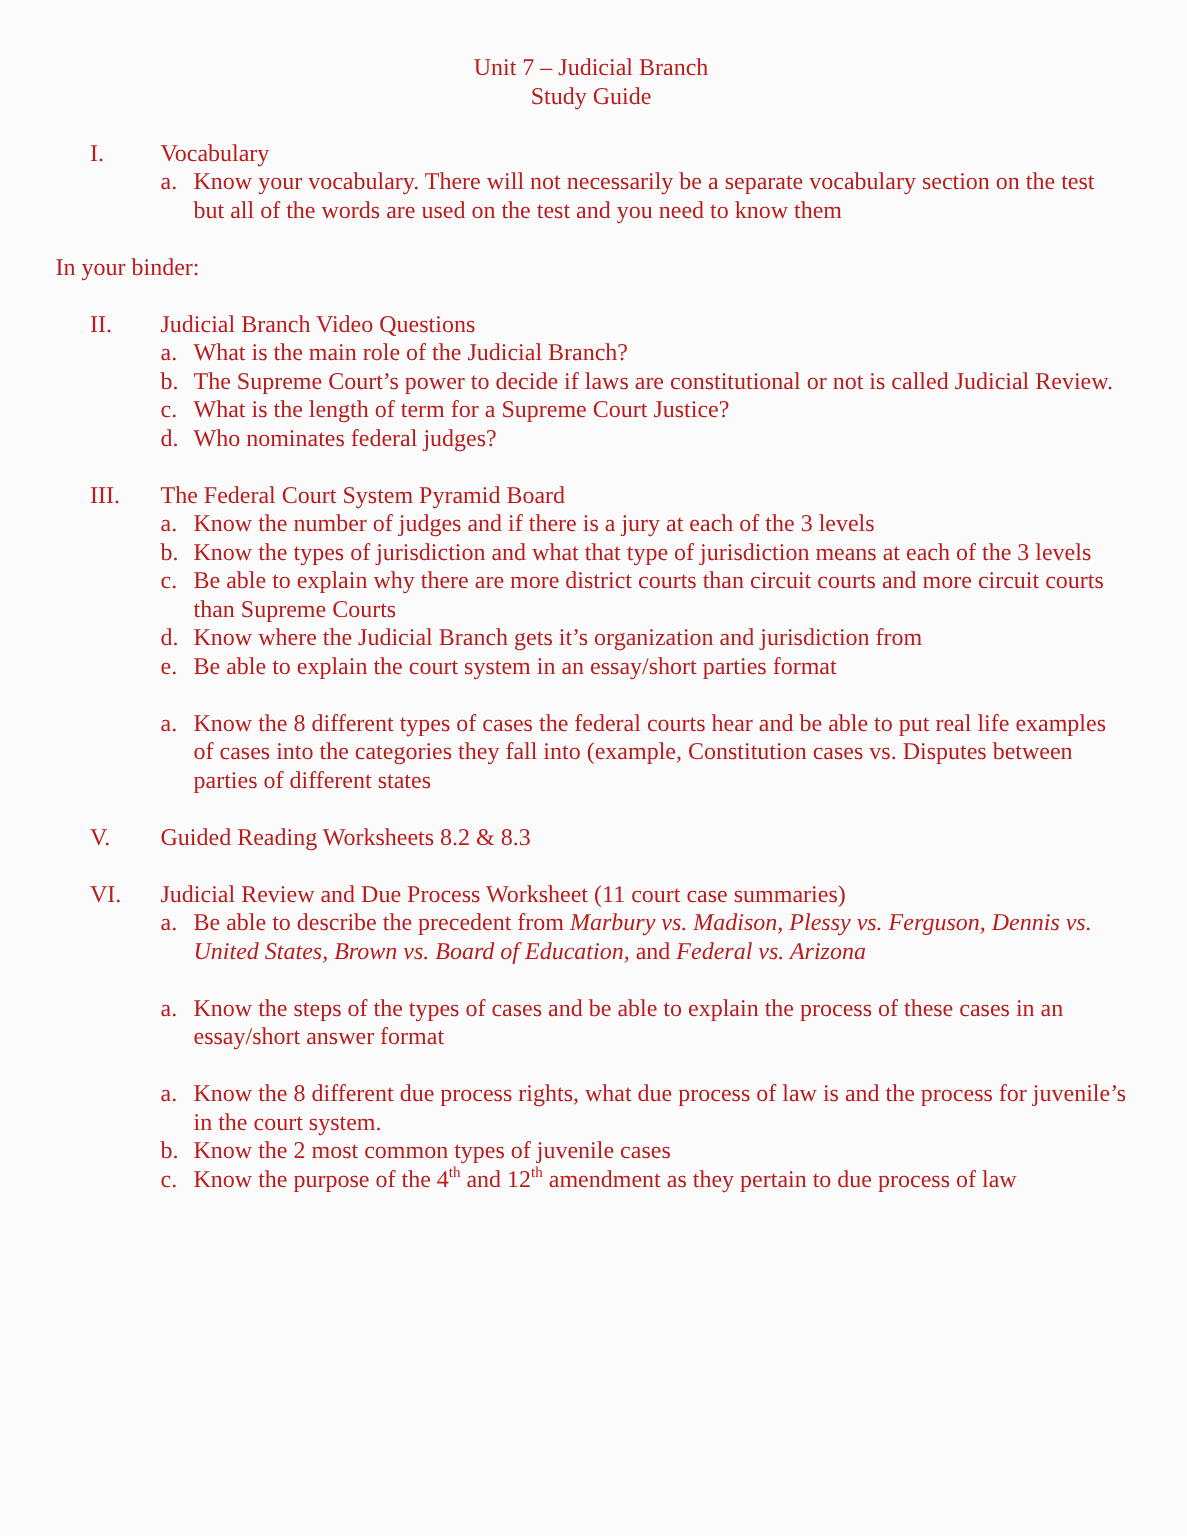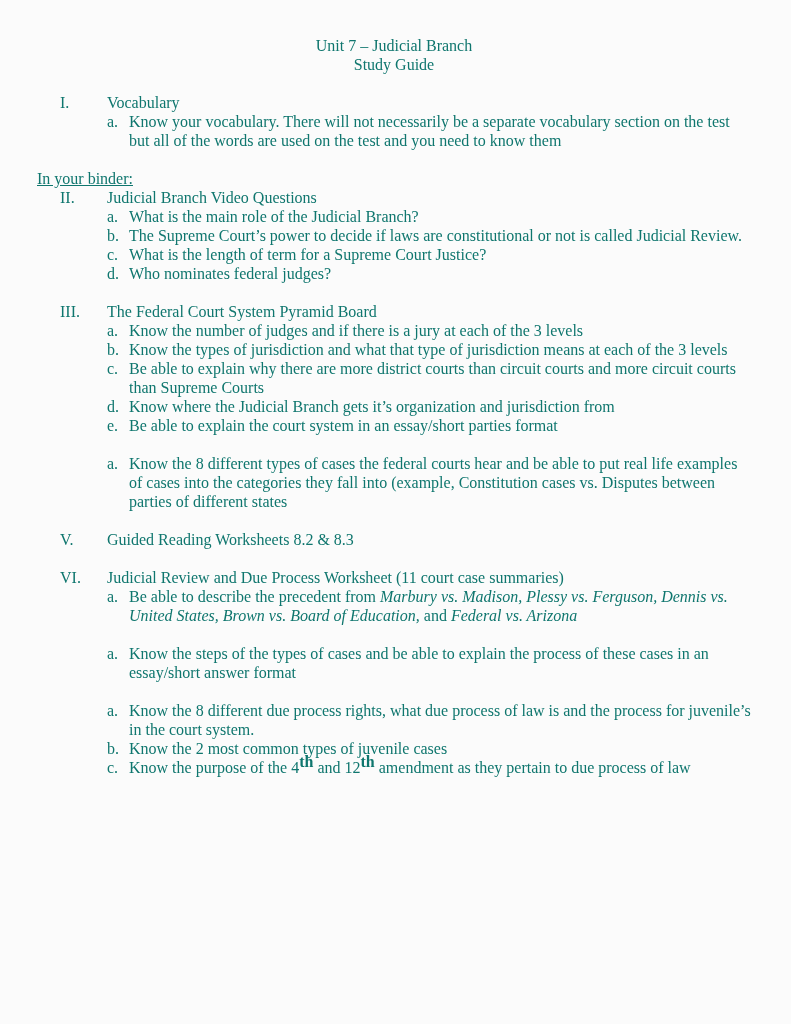--- a/index.html
+++ b/index.html
@@ -13,21 +13,21 @@
     overflow: hidden;
   }
   .page {
     box-sizing: border-box;
     width: 791px;
     height: 1024px;
     padding: 36px 40px 0 37px;
     font-family: "Liberation Serif", "DejaVu Serif", serif;
     font-size: 16px;
     line-height: 19px;
-    color: #0f766e;
+    color: #b91c1c;
   }
   .title-block {
     text-align: center;
     margin-bottom: 19px;
   }
   .doc-title, .doc-subtitle {
     display: block;
   }
   .section {
     margin-bottom: 19px;
@@ -46,30 +46,29 @@
     display: flex;
     margin-left: 70px;
   }
   .item-letter {
     flex: 0 0 22px;
   }
   .item-text {
     flex: 1;
   }
   .binder-heading {
-    text-decoration: underline;
+    margin-bottom: 19px;
   }
   .run-italic {
     font-style: italic;
   }
   sup.run-sup {
-    font-size: 16px;
+    font-size: 10px;
     line-height: 0;
     vertical-align: super;
-    font-weight: bold;
   }
 </style>
 </head>
 <body>
 
 <div class="page">
   <div class="title-block">
     <span class="doc-title">Unit 7 – Judicial Branch</span>
     <span class="doc-subtitle">Study Guide</span>
   </div>

